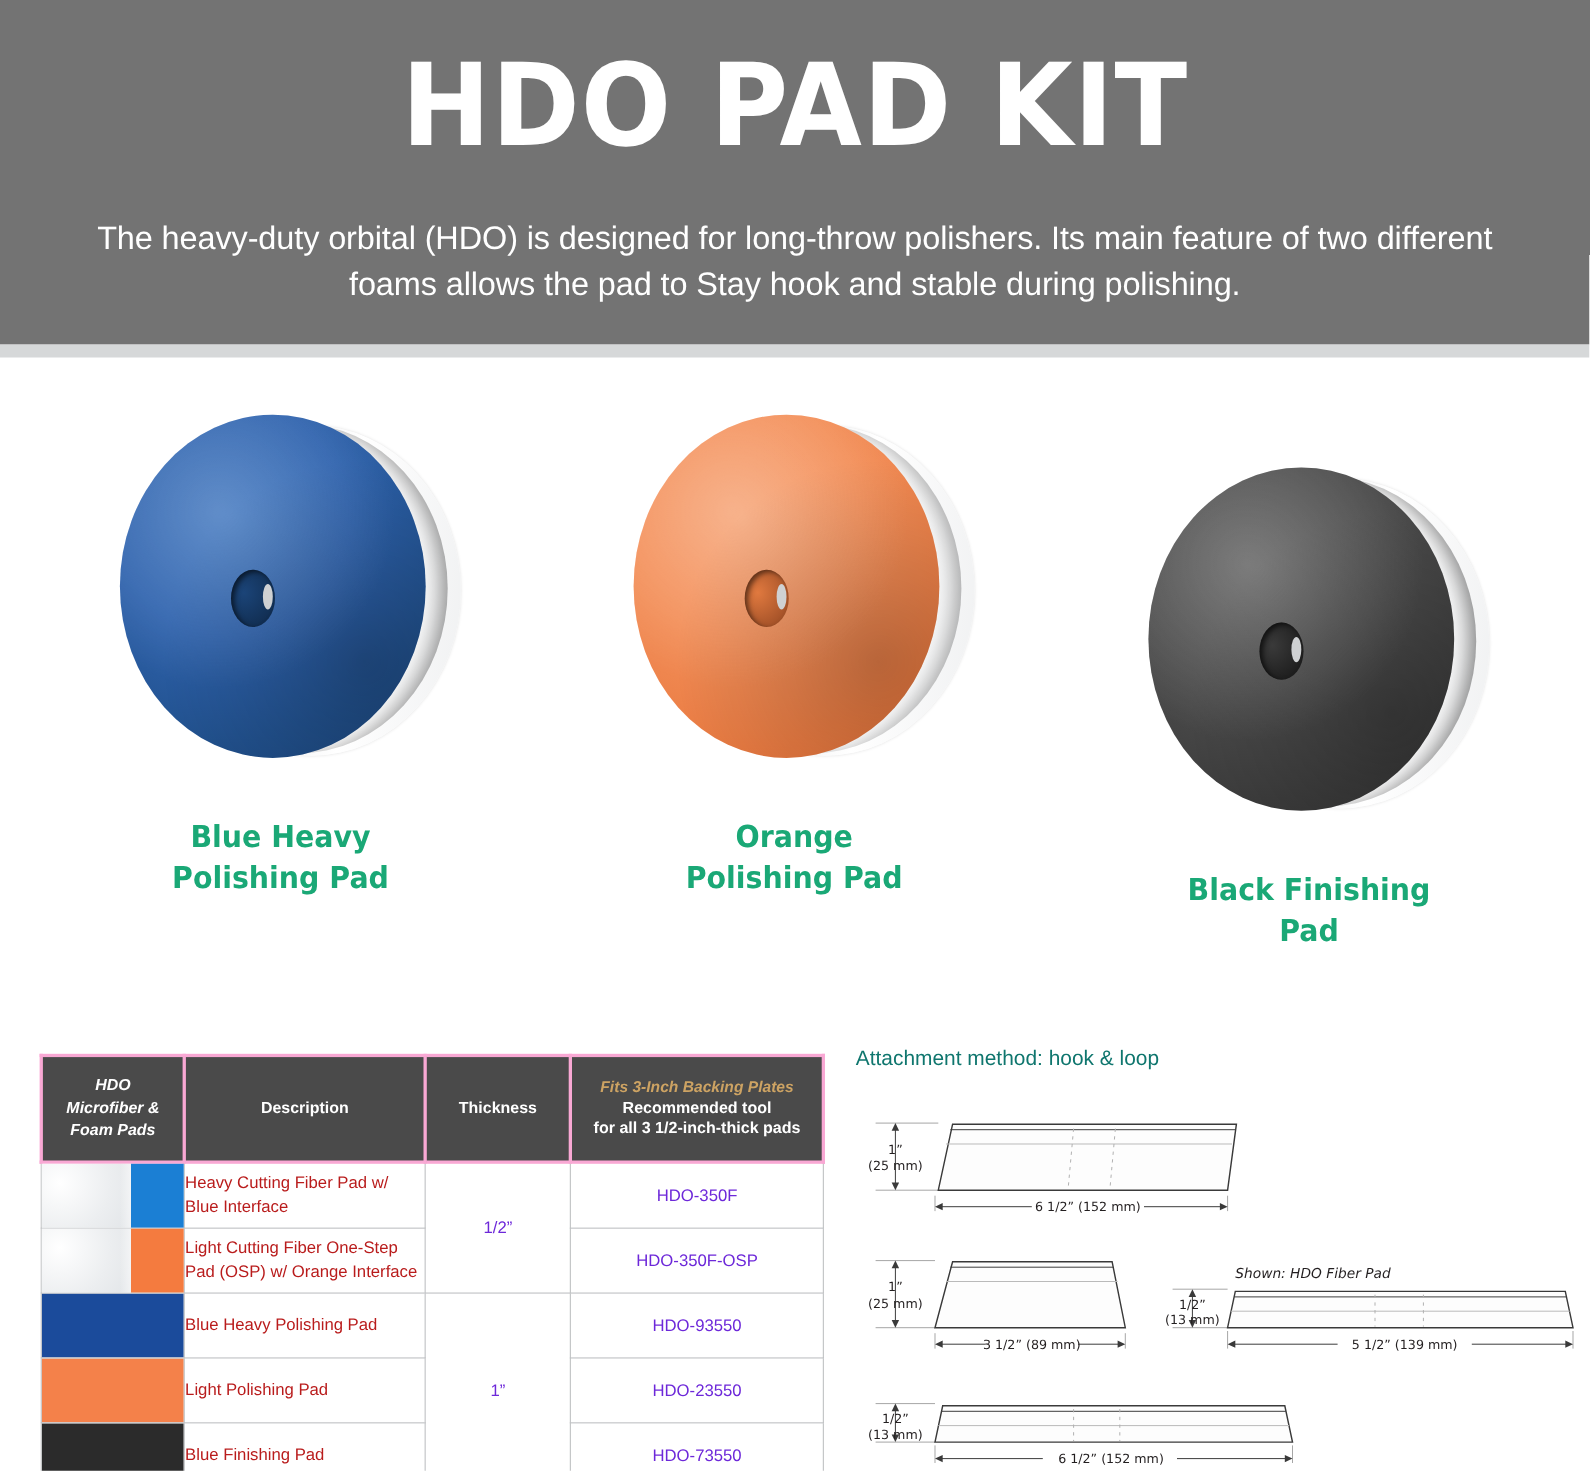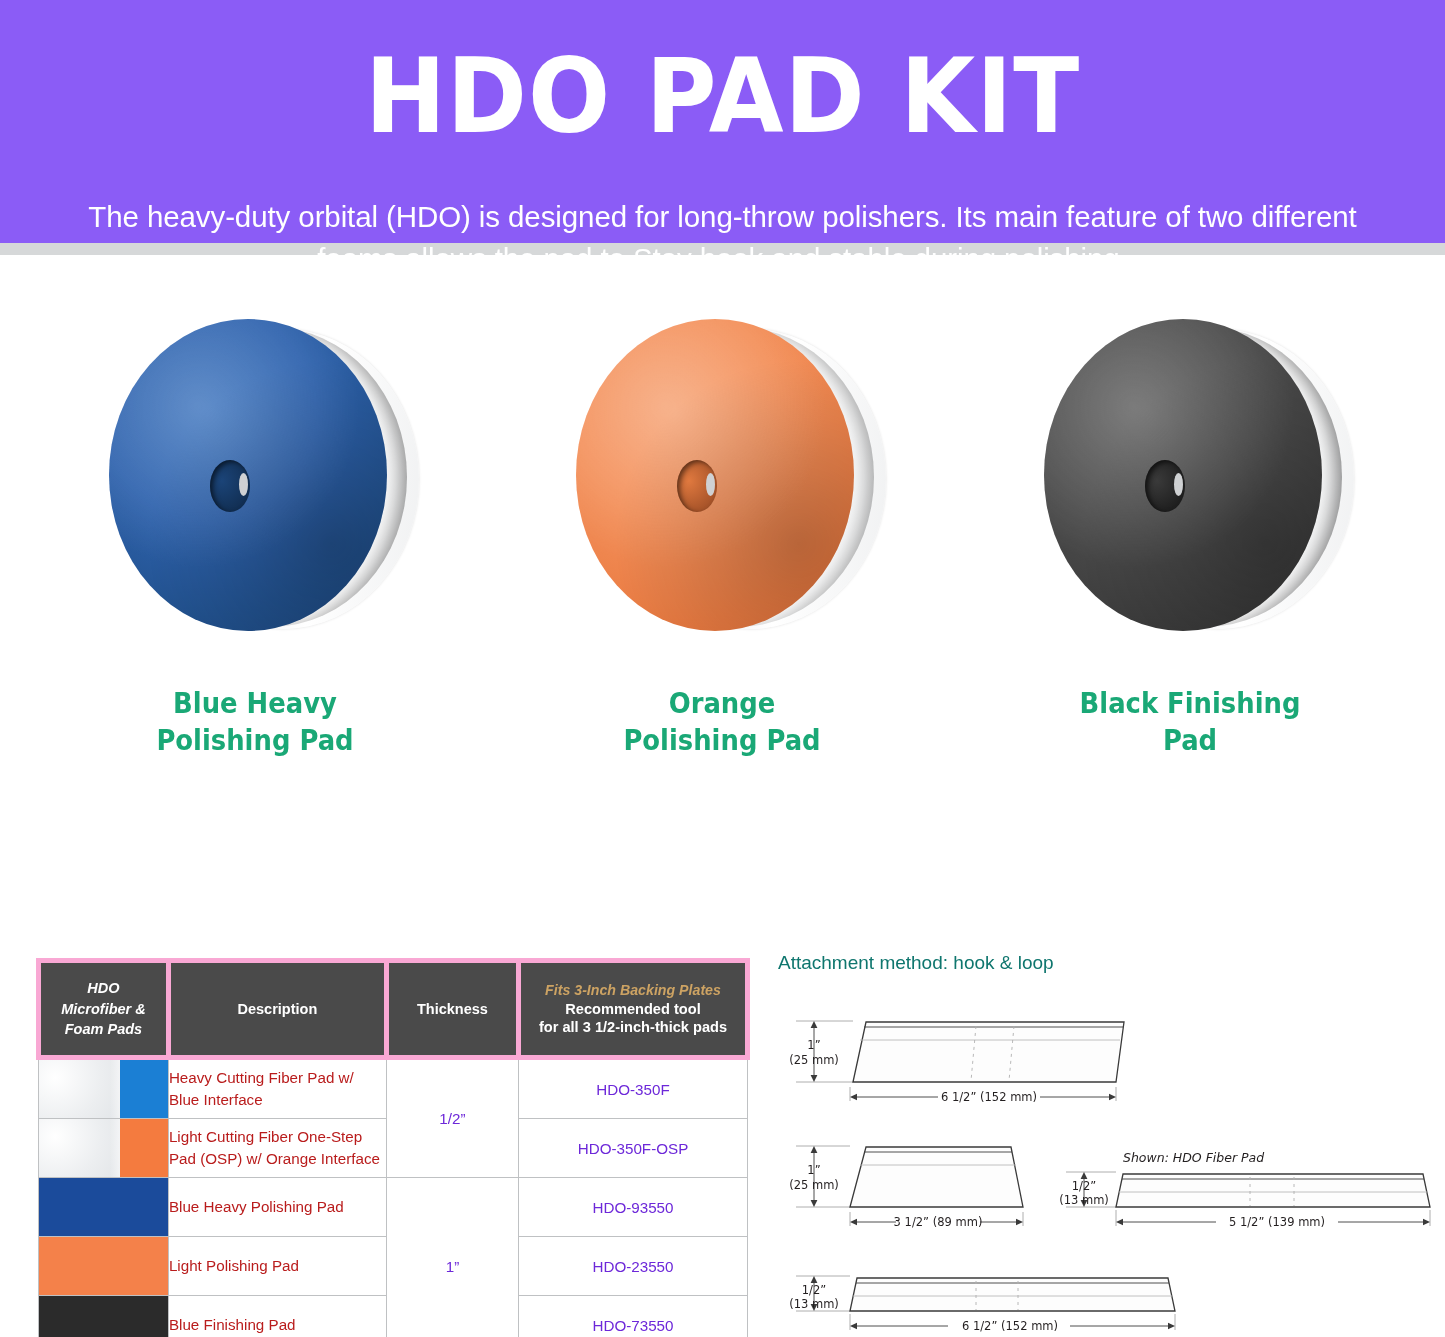--- a/index.html
+++ b/index.html
@@ -12,22 +12,22 @@
     width: 1445px; height: 1337px;
     font-family: "Liberation Sans", sans-serif;
     color: #231f20;
     overflow: hidden;
     position: relative;
   }
 
   
   .hero {
     width: 1445px;
-    height: 243px;
-    background: #8b5cf6;
+    height: 313px;
+    background: #737373;
     position: relative;
   }
   .hero-title {
     position: absolute;
     left: 0; right: 0;
     top: 44px;
     text-align: center;
     color: #ffffff;
     font-family: "DejaVu Sans", sans-serif;
     font-weight: 700;
@@ -55,27 +55,27 @@
   }
 
   
   .pads {
     position: relative;
     width: 1445px;
     height: 620px;
   }
   .pad-cell {
     position: absolute;
-    top: 12px;
+    top: 0;
     width: 400px;
     height: 620px;
   }
   .pad-cell.c1 { left: 55px; }
   .pad-cell.c2 { left: 522px; }
-  .pad-cell.c3 { left: 990px; }
+  .pad-cell.c3 { left: 990px; margin-top: 48px; }
 
   .pad-art {
     position: absolute;
     top: 46px;
     left: 50%;
     transform: translateX(-50%);
     width: 300px;
     height: 330px;
   }
   
@@ -191,21 +191,21 @@
     font-family: "Liberation Sans", sans-serif;
   }
   .spec-table td, .spec-table th {
     border: 1px solid #bfc1c3;
     padding: 0;
     vertical-align: middle;
   }
   .spec-table thead th {
     background: #4a4a4a;
     color: #ffffff;
-    border: 5px solid #f9a8d4;
+    border: 3px solid #f9a8d4;
     height: 97px;
     text-align: center;
     font-size: 14.5px;
     padding: 4px 8px;
   }
   .th-swatch { width: 118px; font-style: italic; font-weight: 600; line-height: 1.42; font-size: 14px; }
   .th-desc   { width: 198px; font-weight: 700; font-size: 15.5px; }
   .th-thick  { width: 120px; font-weight: 700; font-size: 15.5px; }
   .th-tool   { width: 208px; }
   .tool-gold {

